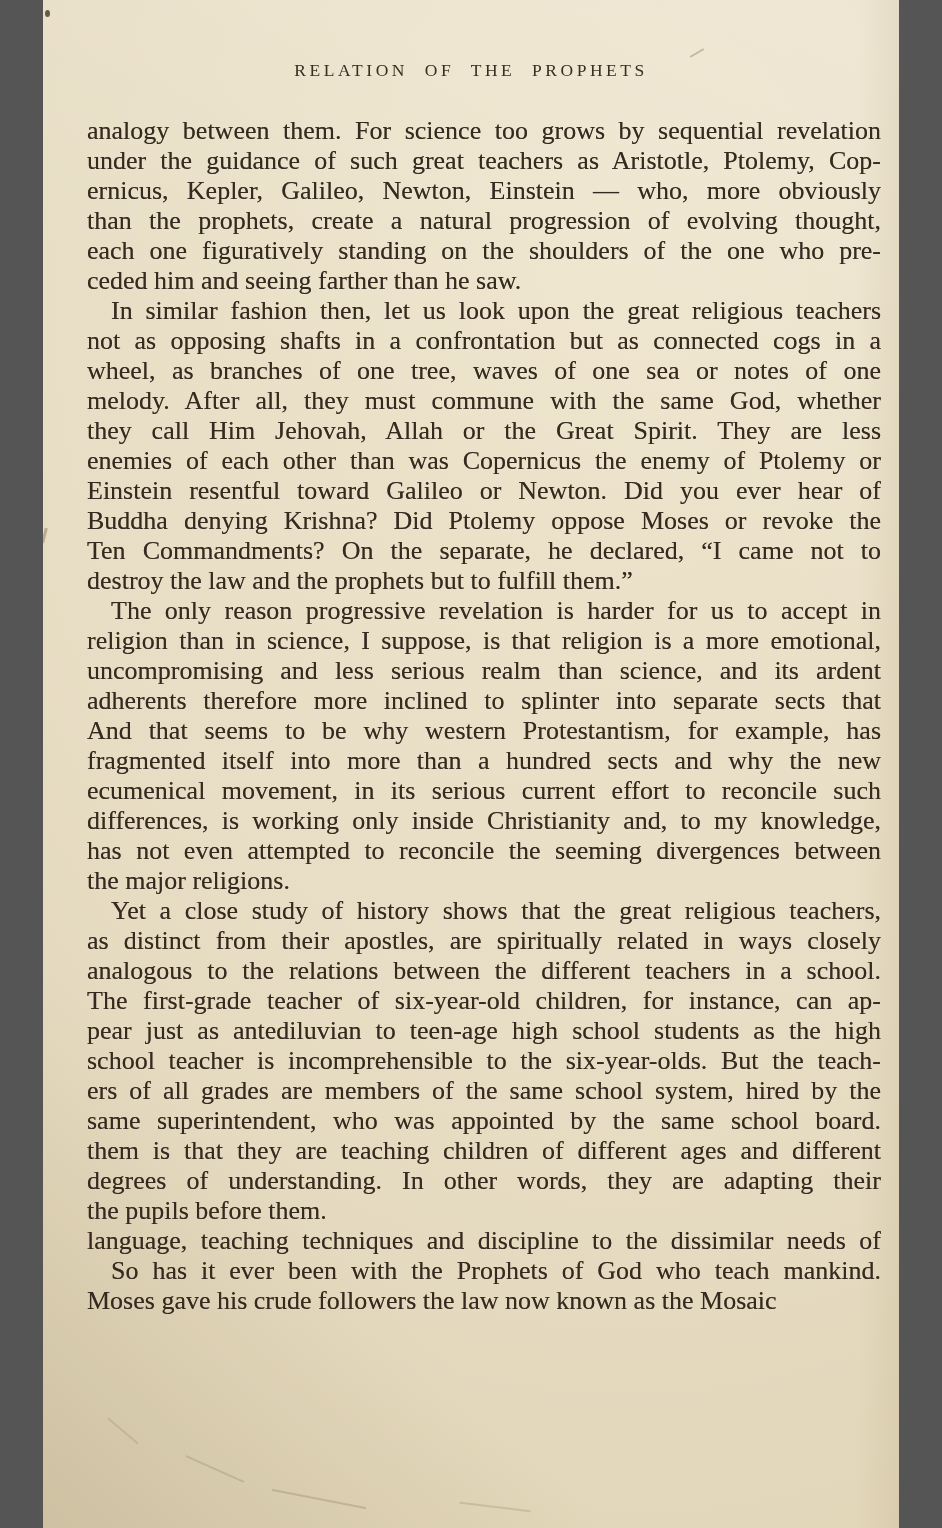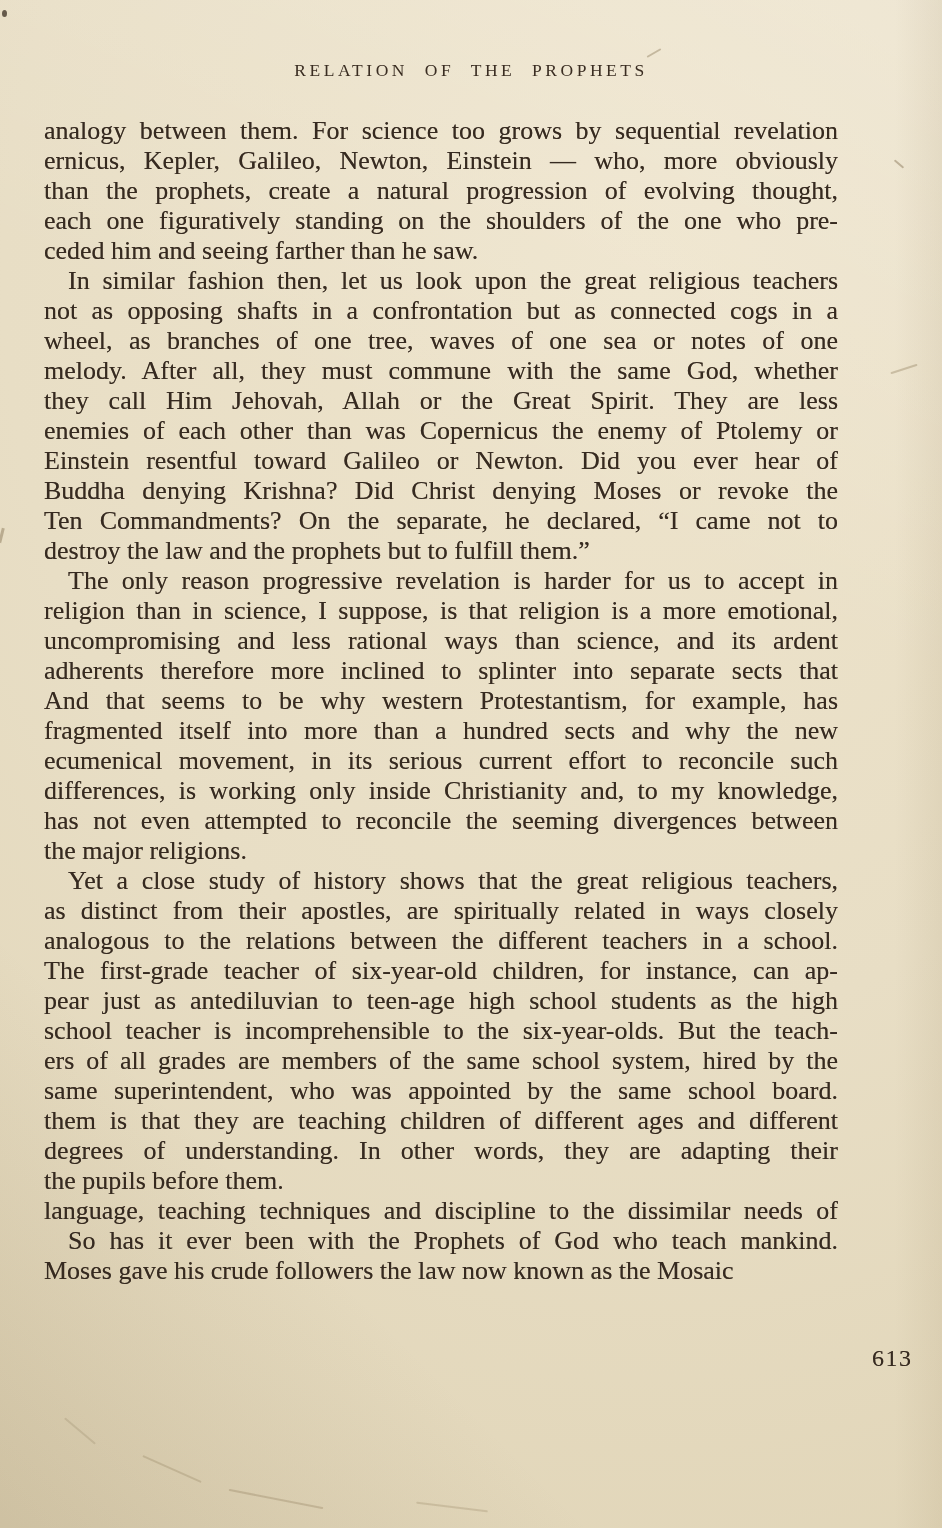--- a/index.html
+++ b/index.html
@@ -1,18 +1,18 @@
 <!DOCTYPE html>
 <html><head>
 <meta charset="utf-8">
 <style>
   html, body { margin: 0; padding: 0; background: #555; }
   .page {
     position: relative;
-    width: 942px;
+    width: 856px;
     height: 1528px;
     margin: 0 auto;
     overflow: hidden;
     font-family: "Liberation Serif", "DejaVu Serif", serif;
     color: #362a20;
     background:
       linear-gradient(to left, rgba(140,118,78,0.10), rgba(140,118,78,0) 5%),
       linear-gradient(45deg, rgba(112,92,56,0.16), rgba(112,92,56,0) 24%),
       linear-gradient(205deg, rgba(255,255,255,0.22), rgba(255,255,255,0) 35%),
       radial-gradient(130% 95% at 68% 18%, #eee4cc 0%, #e8dec5 52%, #e0d4b6 100%);
@@ -76,41 +76,42 @@
   <span class="blemish b-c1"></span>
   <span class="blemish b-c2"></span>
   <span class="blemish b-c3"></span>
   <span class="blemish b-c4"></span>
 
   <div class="running-header">RELATION OF THE PROPHETS</div>
 
   <div class="body-text">
       <div>
         <div class="line">analogy between them. For science too grows by sequential revelation</div>
+        <div class="line">under the guidance of such great teachers as Aristotle, Ptolemy, Cop-</div>
         <div class="line">ernicus, Kepler, Galileo, Newton, Einstein — who, more obviously</div>
         <div class="line">than the prophets, create a natural progression of evolving thought,</div>
         <div class="line">each one figuratively standing on the shoulders of the one who pre-</div>
         <div class="line para-end">ceded him and seeing farther than he saw.</div>
       </div>
       <div>
         <div class="line indent">In similar fashion then, let us look upon the great religious teachers</div>
         <div class="line">not as opposing shafts in a confrontation but as connected cogs in a</div>
         <div class="line">wheel, as branches of one tree, waves of one sea or notes of one</div>
         <div class="line">melody. After all, they must commune with the same God, whether</div>
         <div class="line">they call Him Jehovah, Allah or the Great Spirit. They are less</div>
         <div class="line">enemies of each other than was Copernicus the enemy of Ptolemy or</div>
         <div class="line">Einstein resentful toward Galileo or Newton. Did you ever hear of</div>
-        <div class="line">Buddha denying Krishna? Did Christ denying Moses or revoke the</div>
+        <div class="line">Buddha denying Krishna? Did Ptolemy oppose Moses or revoke the</div>
         <div class="line">Ten Commandments? On the separate, he declared, “I came not to</div>
         <div class="line para-end">destroy the law and the prophets but to fulfill them.”</div>
       </div>
       <div>
         <div class="line indent">The only reason progressive revelation is harder for us to accept in</div>
         <div class="line">religion than in science, I suppose, is that religion is a more emotional,</div>
-        <div class="line">uncompromising and less rational ways than science, and its ardent</div>
+        <div class="line">uncompromising and less serious realm than science, and its ardent</div>
         <div class="line">adherents therefore more inclined to splinter into separate sects that</div>
         <div class="line">And that seems to be why western Protestantism, for example, has</div>
         <div class="line">fragmented itself into more than a hundred sects and why the new</div>
         <div class="line">ecumenical movement, in its serious current effort to reconcile such</div>
         <div class="line">differences, is working only inside Christianity and, to my knowledge,</div>
         <div class="line">has not even attempted to reconcile the seeming divergences between</div>
         <div class="line para-end">the major religions.</div>
       </div>
       <div>
         <div class="line indent">Yet a close study of history shows that the great religious teachers,</div>

